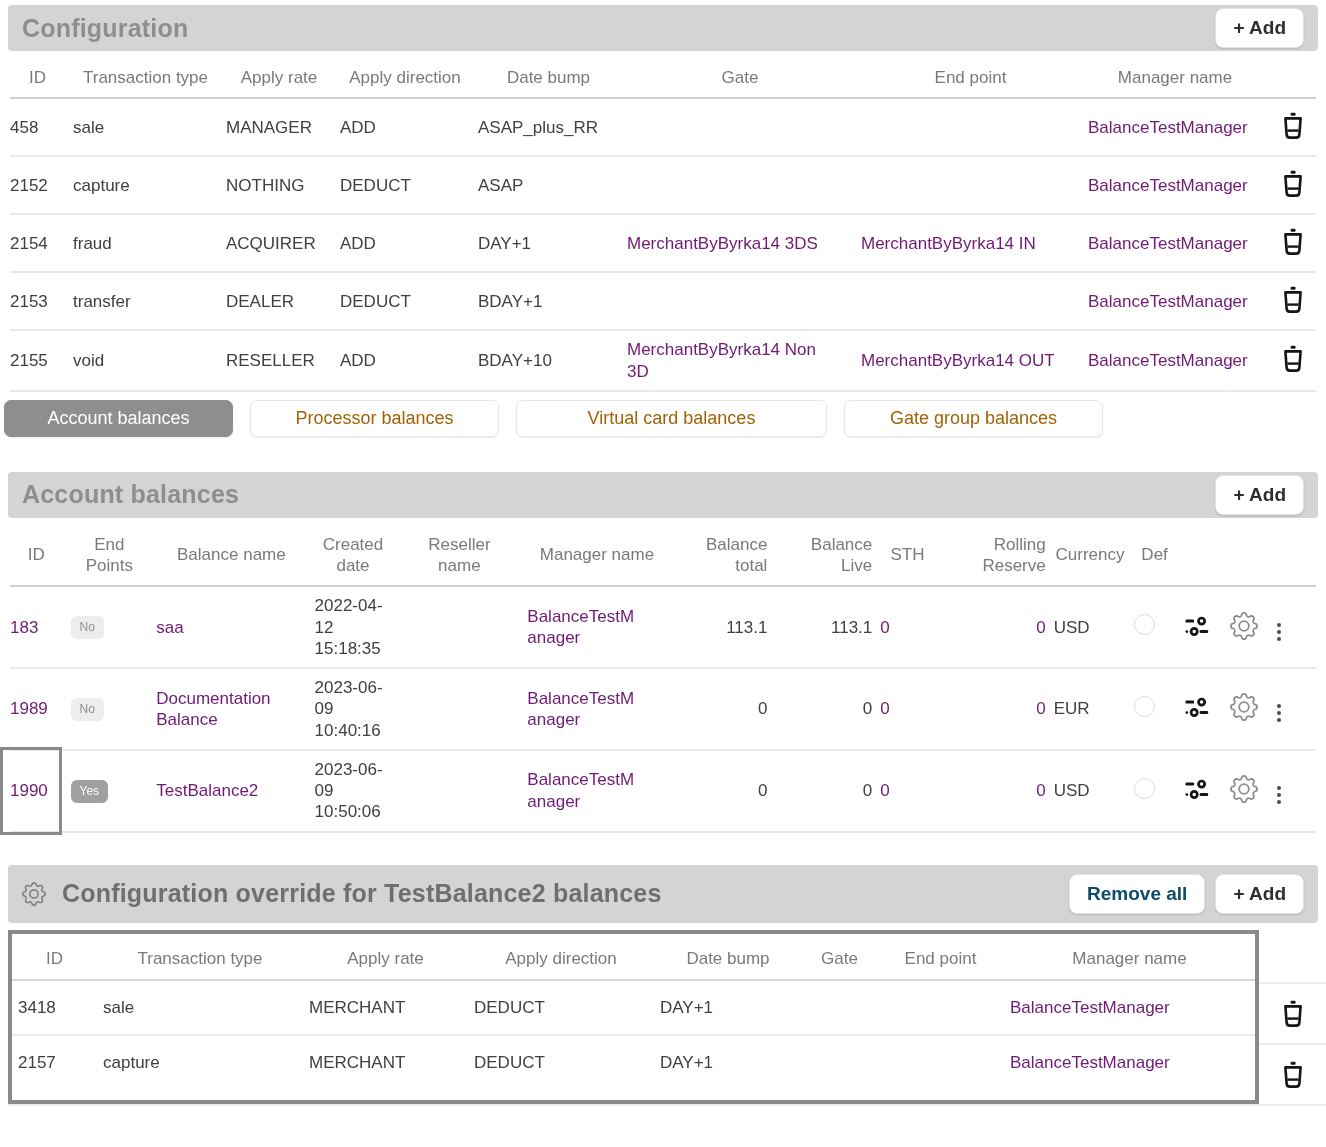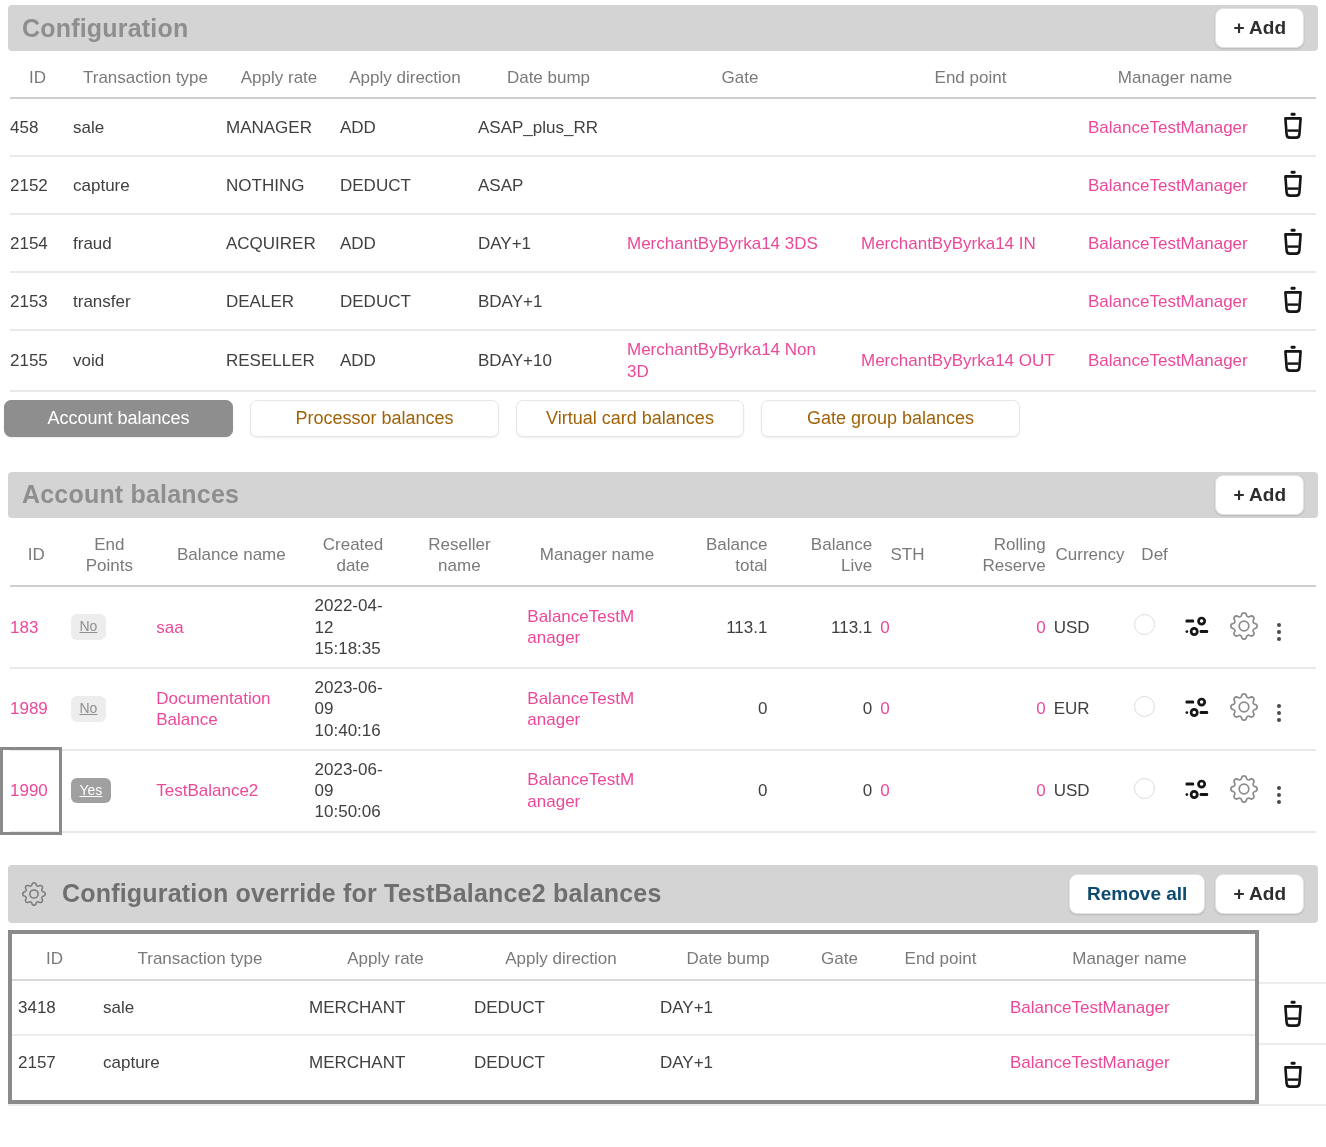--- a/index.html
+++ b/index.html
@@ -19,42 +19,42 @@
     box-shadow:0 1px 2px rgba(0,0,0,.14);}
   .btn.muted{color:#0c4a6e;}
 
   
   table{border-collapse:collapse;table-layout:fixed;width:1306px;margin:0 10px;}
   th{font-weight:normal;color:#7a7a7a;font-size:17px;text-align:center;vertical-align:middle;
     padding:16px 8px 9px 0;border-bottom:2px solid #cfcfcf;line-height:1.25;}
   td{font-size:17px;color:#404040;vertical-align:middle;padding:8px 8px 8px 0;
     border-bottom:2px solid #e9e9e9;line-height:1.25;}
   tr.data-row{height:58px;}
-  .gray{color:#ec4899;}
+  .gray{color:#701a75;}
   .num{text-align:right;}
   th.num{text-align:right;}
   .wrap-narrow{max-width:72px;word-break:break-word;}
   .break{word-break:break-all;max-width:118px;display:block;}
   .break-mgr{word-break:break-all;max-width:110px;display:block;}
   .gate-narrow{display:block;max-width:198px;word-break:break-all;}
   td.actions{text-align:center;padding-right:0;}
   .icon-btn{background:none;border:none;padding:2px;cursor:pointer;line-height:0;}
 
   
-  .badge{display:inline-block;border-radius:6px;padding:4px 9px;font-size:14px;text-decoration:underline;}
+  .badge{display:inline-block;border-radius:6px;padding:4px 9px;font-size:12px;}
   .badge.no{background:#ededed;color:#8f8f8f;}
   .badge.yes{background:#a0a0a0;color:#fff;}
 
   
   .tabs{display:flex;gap:17px;margin:8px 0 0 4px;}
   .tab{border:1px solid #e7e7e7;border-radius:7px;background:#fff;color:#a16207;
     font-family:inherit;font-size:18px;height:37px;display:flex;align-items:center;justify-content:center;
     cursor:pointer;box-shadow:0 1px 2px rgba(0,0,0,.08);}
   .tab.active{background:#8e8e8e;color:#fff;border-color:#8e8e8e;}
-  .tab.w1{width:229px}.tab.w2{width:249px}.tab.w3{width:228px}.tab.w4{width:259px}
+  .tab.w1{width:229px}.tab.w2{width:249px}.tab.w3{width:311px}.tab.w4{width:259px}
 
   .section-gap{height:30px;}
 
   
   .radio{display:inline-block;width:19px;height:19px;border:1px solid #dcdcdc;border-radius:50%;}
   .kebab{display:inline-flex;flex-direction:column;gap:3px;padding:3px;}
   .kebab i{width:4px;height:4px;border-radius:50%;background:#4a4a4a;}
   td.id-cell{position:relative;}
   .id-highlight{position:absolute;left:-10px;top:-4px;bottom:-4px;width:56px;
     border:3px solid #8a8a8a;pointer-events:none;}

